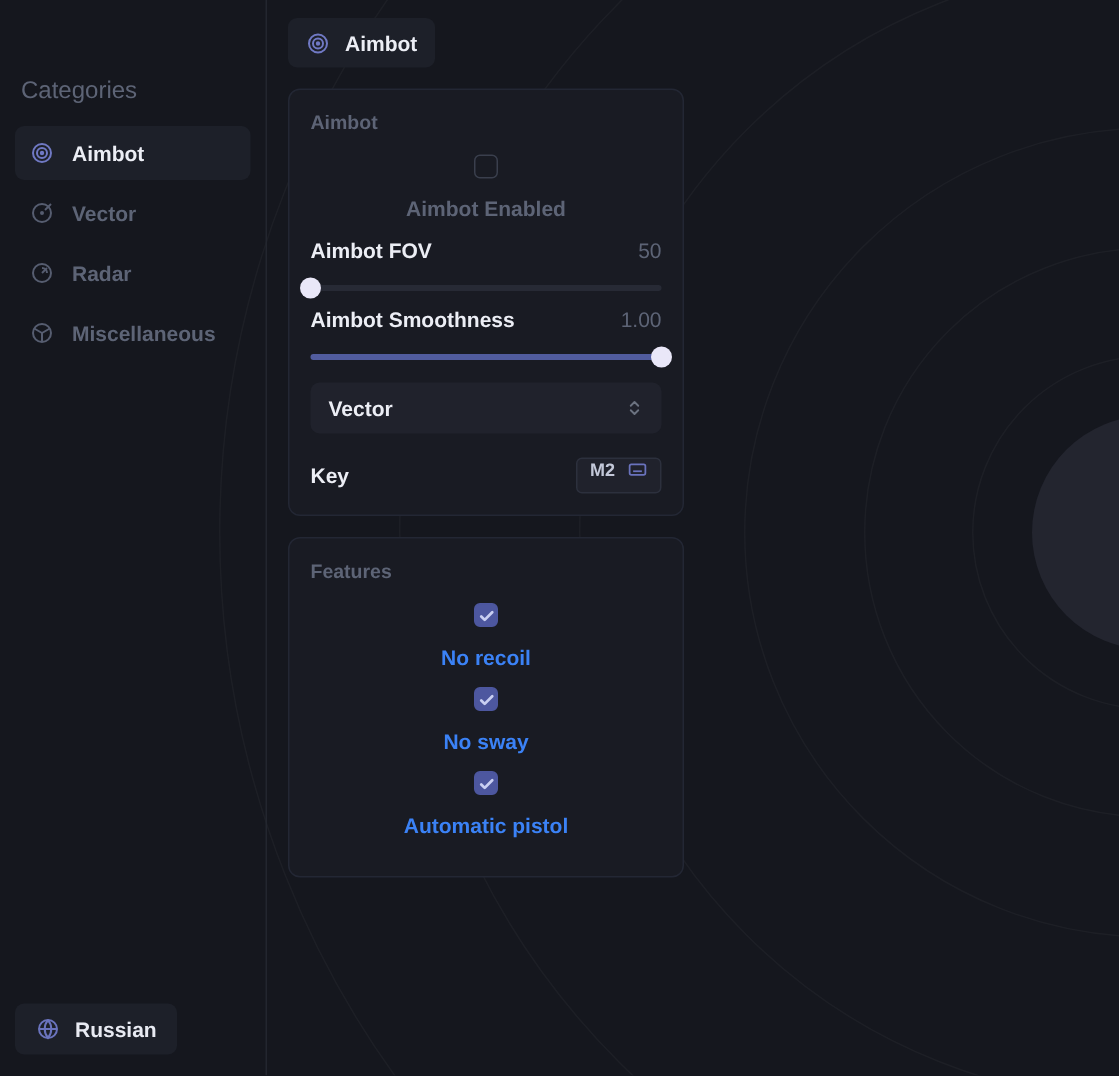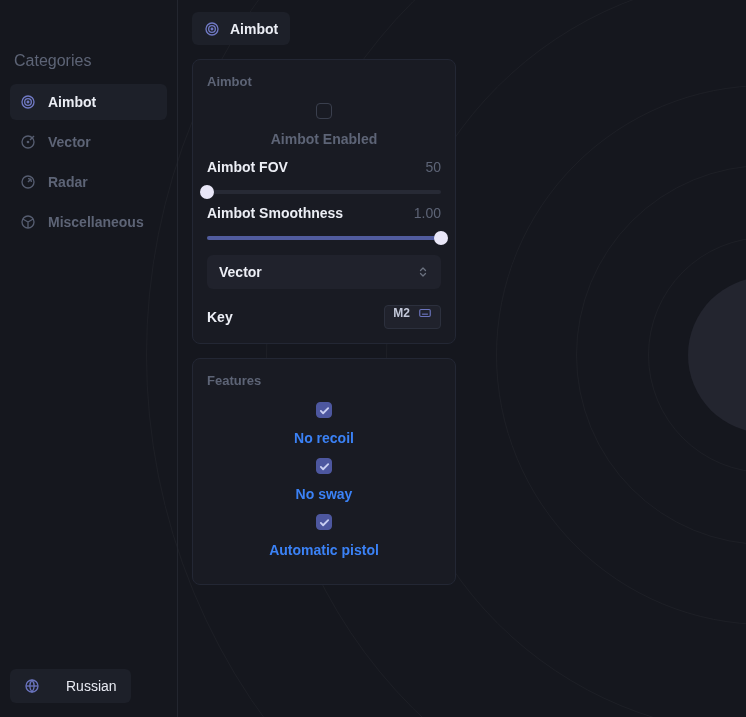--- a/index.html
+++ b/index.html
@@ -31,24 +31,24 @@
     display:flex; align-items:center; gap:12px;
     height:36px; padding:0 10px; margin-bottom:4px;
     border-radius:6px; cursor:pointer;
     color:#5d6476; font-size:14px; font-weight:600;
   }
   .nav-item .nav-ic { display:flex; align-items:center; color:#565d70; }
   .nav-item.active { background:#1d2029; color:#eceef5; }
   .nav-item.active .nav-ic { color:#7079c4; }
   .sidebar-spacer { flex:1; }
   .lang-btn {
-    display:inline-flex; align-items:center; gap:26px;
+    display:inline-flex; align-items:center; gap:10px;
     height:34px; padding:0 14px; border-radius:6px;
     background:#1d2029; color:#e8eaf2;
-    font-size:14px; font-weight:400; cursor:pointer;
+    font-size:14px; font-weight:700; cursor:pointer;
     align-self:flex-start; border:none;
   }
   .lang-btn .nav-ic { color:#6a73bd; display:flex; align-items:center; }
   
   .main { position:absolute; top:0; left:192px; width:264px; }
   .chip {
     display:inline-flex; align-items:center; gap:10px;
     margin-top:12px; height:33px; padding:0 12px;
     border-radius:6px; background:#1d2029;
     font-size:14px; font-weight:700; color:#eceef5;

